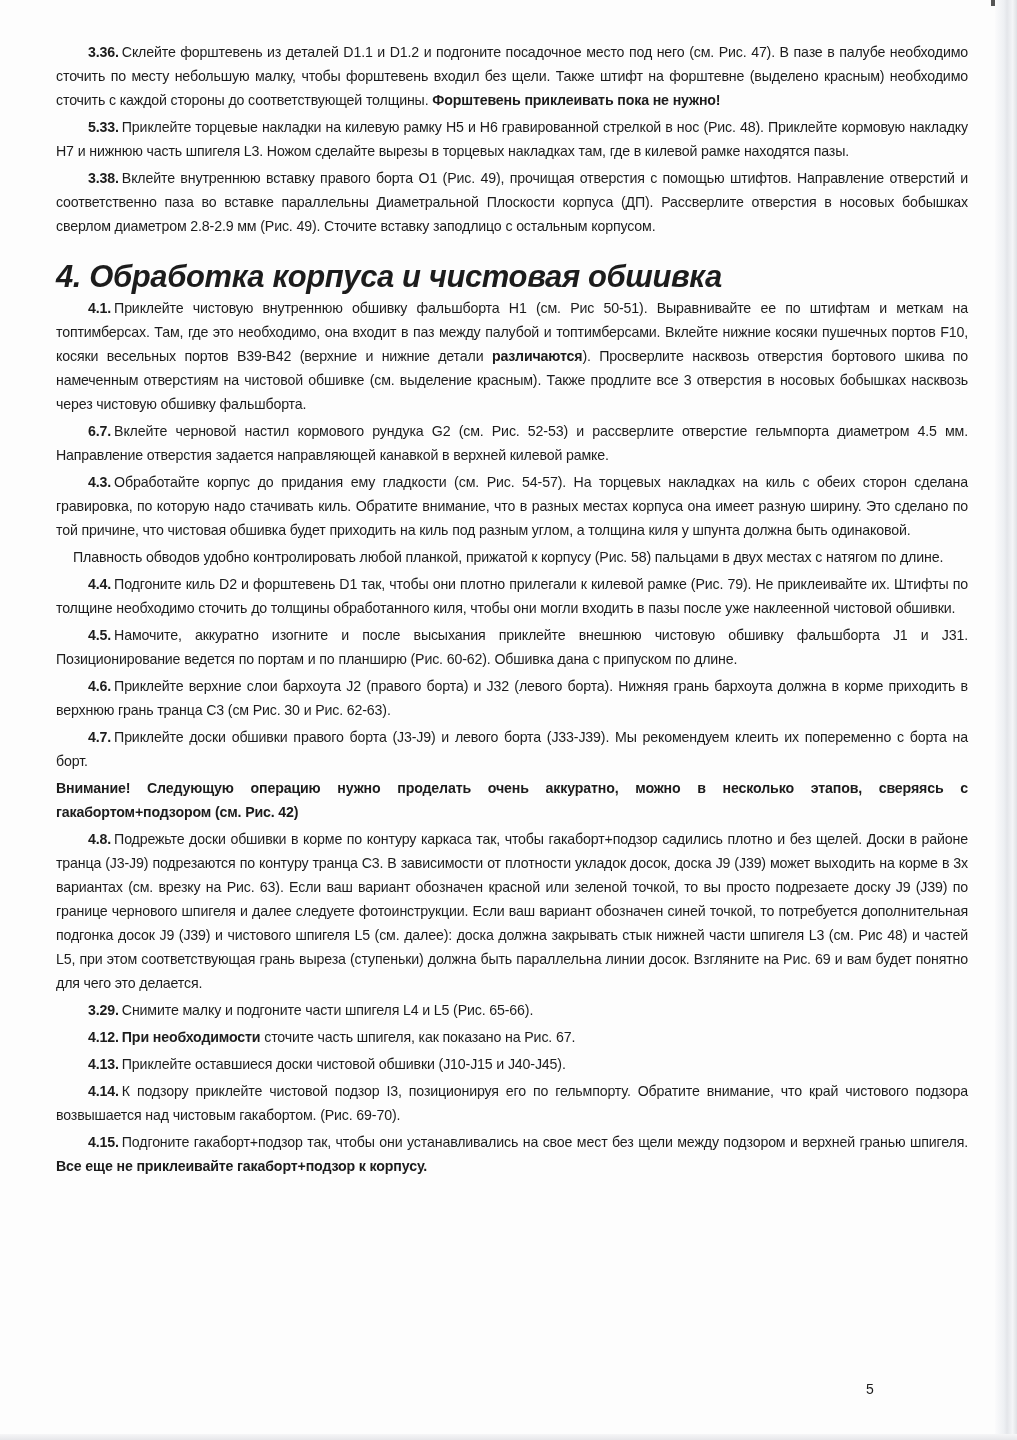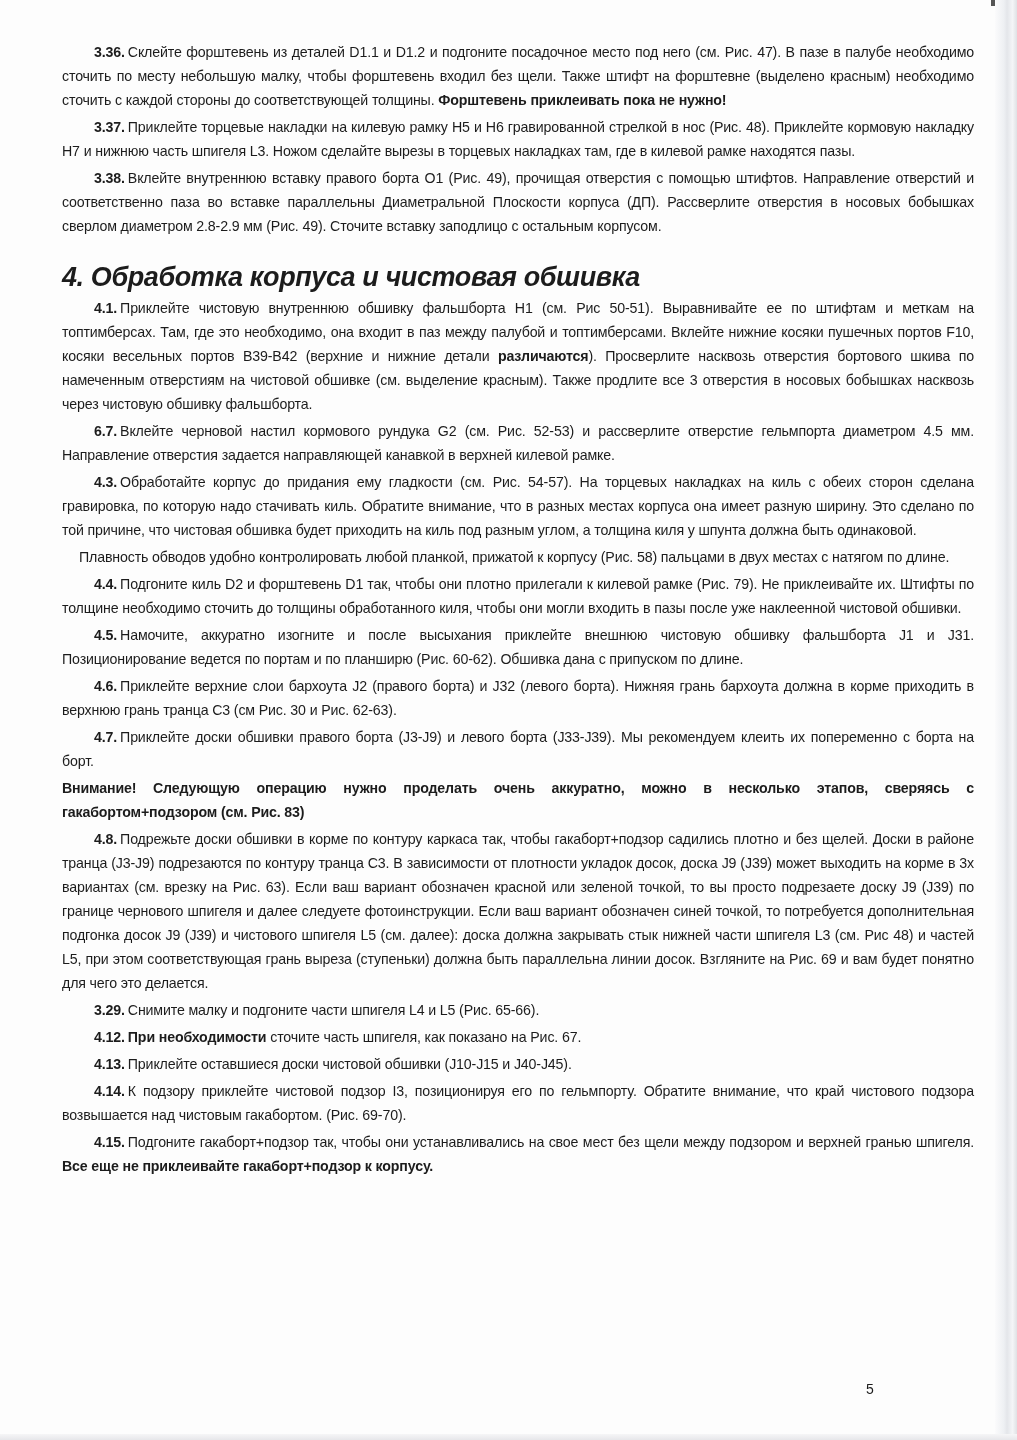--- a/index.html
+++ b/index.html
@@ -14,64 +14,64 @@
     background: linear-gradient(to right, #fbfbfc 0, #eef0f3 40%, #e4e6ea 55%, #f4f5f7 80%, #dfe1e4 100%);
   }
   .page-edge-bottom {
     position: absolute; left: 0; bottom: 0; width: 1017px; height: 6px;
     background: linear-gradient(to bottom, #f6f6f7, #e6e7ea);
   }
   .page-corner {
     position: absolute; right: 0; top: 0; width: 26px; height: 6px; background: #555;
   }
   .content {
-    position: absolute; left: 62px; top: 40px; width: 912px;
+    position: absolute; left: 56px; top: 40px; width: 912px;
     font-size: 14.2px; line-height: 24px; text-align: justify;
     letter-spacing: -0.15px;
   }
   .content p { margin: 0 0 3px 0; text-indent: 32px; }
   .content p.noindent { text-indent: 0; margin-left: 17px; }
   .content p.warn { text-indent: 0; font-weight: bold; }
   .num { font-weight: bold; margin-right: 3px; }
   b { font-weight: bold; }
   h2.section {
-    font-style: italic; font-weight: bold; font-size: 27px;
+    font-style: italic; font-weight: bold; font-size: 31px;
     margin: 24px 0 4px 0; text-indent: 0; text-align: left; letter-spacing: -0.4px;
     line-height: 30px;
   }
   .page-number {
     position: absolute; left: 866px; top: 1381px;
     font-size: 14px; font-family: "Liberation Sans", sans-serif;
   }
 </style>
 </head>
 <body>
 
 <div class="page-corner"></div>
 <div class="page-edge-right"></div>
 <div class="page-edge-bottom"></div>
 
 <div class="content">
   <div id="pre-section">
       <p><span class="num">3.36.</span><span>Склейте форштевень из деталей D1.1 и D1.2 и подгоните посадочное место под него (см. Рис. 47). В пазе в палубе необходимо сточить по месту небольшую малку, чтобы форштевень входил без щели. Также штифт на форштевне (выделено красным) необходимо сточить с каждой стороны до соответствующей толщины. </span><b>Форштевень приклеивать пока не нужно!</b></p>
-      <p><span class="num">3.37.</span><span>Приклейте торцевые накладки на килевую рамку H5 и H6 гравированной стрелкой в нос (Рис. 48). Приклейте кормовую накладку H7 и нижнюю часть шпигеля L3. Ножом сделайте вырезы в торцевых накладках там, где в килевой рамке находятся пазы.</span></p>
+      <p><span class="num">5.33.</span><span>Приклейте торцевые накладки на килевую рамку H5 и H6 гравированной стрелкой в нос (Рис. 48). Приклейте кормовую накладку H7 и нижнюю часть шпигеля L3. Ножом сделайте вырезы в торцевых накладках там, где в килевой рамке находятся пазы.</span></p>
       <p><span class="num">3.38.</span><span>Вклейте внутреннюю вставку правого борта O1 (Рис. 49), прочищая отверстия с помощью штифтов. Направление отверстий и соответственно паза во вставке параллельны Диаметральной Плоскости корпуса (ДП). Рассверлите отверстия в носовых бобышках сверлом диаметром 2.8-2.9 мм (Рис. 49). Сточите вставку заподлицо с остальным корпусом.</span></p>
     </div>
   <h2 class="section">4.  Обработка корпуса и чистовая обшивка</h2>
   <div id="section-items">
       <p><span class="num">4.1.</span><span>Приклейте чистовую внутреннюю обшивку фальшборта H1 (см. Рис 50-51). Выравнивайте ее по штифтам и меткам на топтимберсах. Там, где это необходимо, она входит в паз между палубой и топтимберсами. Вклейте нижние косяки пушечных портов F10, косяки весельных портов B39-B42 (верхние и нижние детали </span><b>различаются</b><span>). Просверлите насквозь отверстия бортового шкива по намеченным отверстиям на чистовой обшивке (см. выделение красным). Также продлите все 3 отверстия в носовых бобышках насквозь через чистовую обшивку фальшборта.</span></p>
       <p><span class="num">6.7.</span><span>Вклейте черновой настил кормового рундука G2 (см. Рис. 52-53) и рассверлите отверстие гельмпорта диаметром 4.5 мм. Направление отверстия задается направляющей канавкой в верхней килевой рамке.</span></p>
       <p><span class="num">4.3.</span><span>Обработайте корпус до придания ему гладкости (см. Рис. 54-57). На торцевых накладках на киль с обеих сторон сделана гравировка, по которую надо стачивать киль. Обратите внимание, что в разных местах корпуса она имеет разную ширину. Это сделано по той причине, что чистовая обшивка будет приходить на киль под разным углом, а толщина киля у шпунта должна быть одинаковой.</span></p>
       <p class="noindent"><span>Плавность обводов удобно контролировать любой планкой, прижатой к корпусу (Рис. 58) пальцами в двух местах с натягом по длине.</span></p>
       <p><span class="num">4.4.</span><span>Подгоните киль D2 и форштевень D1 так, чтобы они плотно прилегали к килевой рамке (Рис. 79). Не приклеивайте их. Штифты по толщине необходимо сточить до толщины обработанного киля, чтобы они могли входить в пазы после уже наклеенной чистовой обшивки.</span></p>
       <p><span class="num">4.5.</span><span>Намочите, аккуратно изогните и после высыхания приклейте внешнюю чистовую обшивку фальшборта J1 и J31. Позиционирование ведется по портам и по планширю (Рис. 60-62). Обшивка дана с припуском по длине.</span></p>
       <p><span class="num">4.6.</span><span>Приклейте верхние слои бархоута J2 (правого борта) и J32 (левого борта). Нижняя грань бархоута должна в корме приходить в верхнюю грань транца C3 (см Рис. 30 и Рис. 62-63).</span></p>
       <p><span class="num">4.7.</span><span>Приклейте доски обшивки правого борта (J3-J9) и левого борта (J33-J39). Мы рекомендуем клеить их попеременно с борта на борт.</span></p>
     </div>
-  <p class="warn">Внимание! Следующую операцию нужно проделать очень аккуратно, можно в несколько этапов, сверяясь с гакабортом+подзором (см. Рис. 83)</p>
+  <p class="warn">Внимание! Следующую операцию нужно проделать очень аккуратно, можно в несколько этапов, сверяясь с гакабортом+подзором (см. Рис. 42)</p>
   <div id="section-items-after">
       <p><span class="num">4.8.</span><span>Подрежьте доски обшивки в корме по контуру каркаса так, чтобы гакаборт+подзор садились плотно и без щелей. Доски в районе транца (J3-J9) подрезаются по контуру транца C3. В зависимости от плотности укладок досок, доска J9 (J39) может выходить на корме в 3х вариантах (см. врезку на Рис. 63). Если ваш вариант обозначен красной или зеленой точкой, то вы просто подрезаете доску J9 (J39) по границе чернового шпигеля и далее следуете фотоинструкции. Если ваш вариант обозначен синей точкой, то потребуется дополнительная подгонка досок J9 (J39) и чистового шпигеля L5 (см. далее): доска должна закрывать стык нижней части шпигеля L3 (см. Рис 48) и частей L5, при этом соответствующая грань выреза (ступеньки) должна быть параллельна линии досок. Взгляните на Рис. 69 и вам будет понятно для чего это делается.</span></p>
       <p><span class="num">3.29.</span><span>Снимите малку и подгоните части шпигеля L4 и L5 (Рис. 65-66).</span></p>
       <p><span class="num">4.12.</span><b>При необходимости</b><span> сточите часть шпигеля, как показано на Рис. 67.</span></p>
       <p><span class="num">4.13.</span><span>Приклейте оставшиеся доски чистовой обшивки (J10-J15 и J40-J45).</span></p>
       <p><span class="num">4.14.</span><span>К подзору приклейте чистовой подзор I3, позиционируя его по гельмпорту. Обратите внимание, что край чистового подзора возвышается над чистовым гакабортом. (Рис. 69-70).</span></p>
       <p><span class="num">4.15.</span><span>Подгоните гакаборт+подзор так, чтобы они устанавливались на свое мест без щели между подзором и верхней гранью шпигеля. </span><b>Все еще не приклеивайте гакаборт+подзор к корпусу.</b></p>
     </div>
 </div>
 

